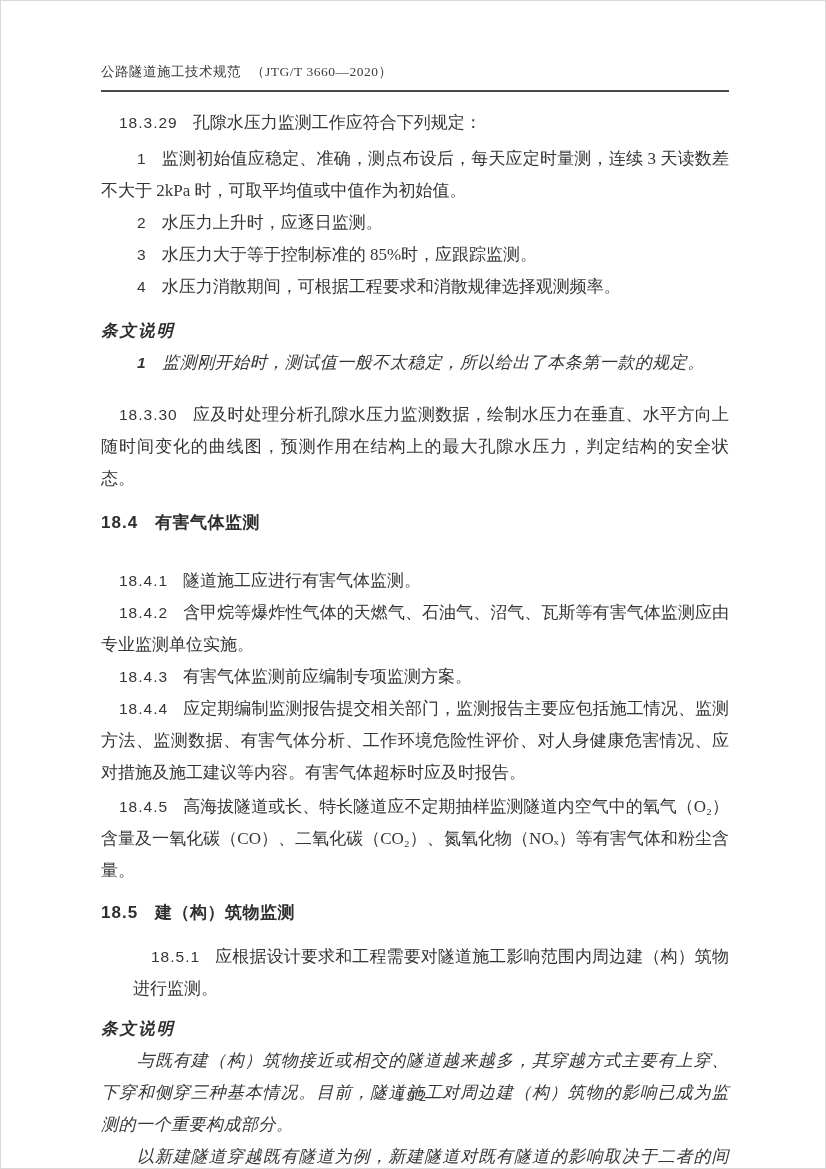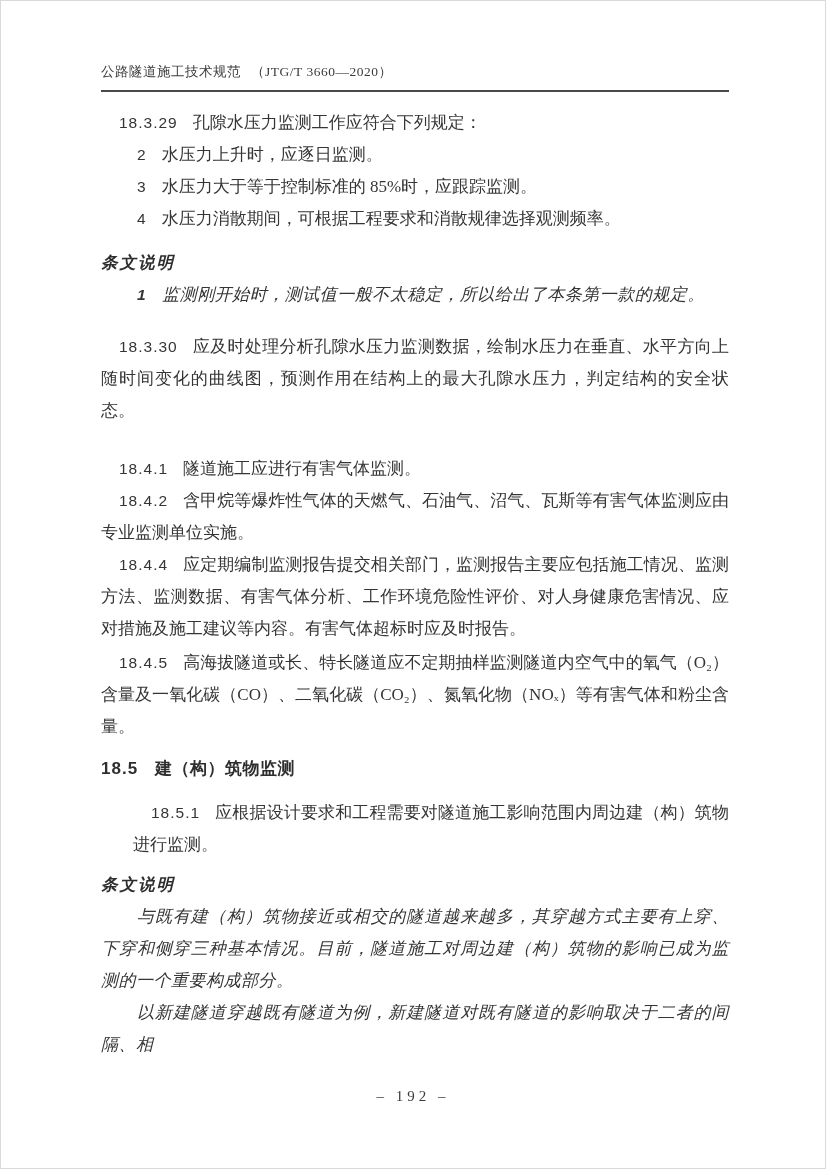--- a/index.html
+++ b/index.html
@@ -119,45 +119,54 @@
 
     <div class="running-header">
       <span>公路隧道施工技术规范</span>
       <span>（JTG/T 3660—2020）</span>
     </div>
 
     <p class="clause mt-first">
       <span class="clause-num">18.3.29</span><span>孔隙水压力监测工作应符合下列规定：</span>
     </p>
 
+    <p class="sub-item mt-item1">
+      <span class="sub-item-num">1</span><span>监测初始值应稳定、准确，测点布设后，每天应定时量测，连续 3 天读数差不大于 2kPa 时，可取平均值或中值作为初始值。</span>
+    </p>
     <p class="sub-item">
       <span class="sub-item-num">2</span><span>水压力上升时，应逐日监测。</span>
     </p>
     <p class="sub-item">
       <span class="sub-item-num">3</span><span>水压力大于等于控制标准的 85%时，应跟踪监测。</span>
     </p>
     <p class="sub-item">
       <span class="sub-item-num">4</span><span>水压力消散期间，可根据工程要求和消散规律选择观测频率。</span>
     </p>
 
     <p class="commentary-heading mt-comm1">条文说明</p>
     <p class="commentary-item">
       <span class="sub-item-num">1</span><span>监测刚开始时，测试值一般不太稳定，所以给出了本条第一款的规定。</span>
     </p>
 
     <p class="clause mt-18330">
       <span class="clause-num">18.3.30</span><span>应及时处理分析孔隙水压力监测数据，绘制水压力在垂直、水平方向上随时间变化的曲线图，预测作用在结构上的最大孔隙水压力，判定结构的安全状态。</span>
     </p>
 
+    <p class="section-heading mt-sec184">
+      <span class="sec-num">18.4</span><span>有害气体监测</span>
+    </p>
 
     <p class="clause mt-1841">
       <span class="clause-num">18.4.1</span><span>隧道施工应进行有害气体监测。</span>
     </p>
     <p class="clause">
       <span class="clause-num">18.4.2</span><span>含甲烷等爆炸性气体的天燃气、石油气、沼气、瓦斯等有害气体监测应由专业监测单位实施。</span>
+    </p>
+    <p class="clause">
+      <span class="clause-num">18.4.3</span><span>有害气体监测前应编制专项监测方案。</span>
     </p>
     <p class="clause">
       <span class="clause-num">18.4.4</span><span>应定期编制监测报告提交相关部门，监测报告主要应包括施工情况、监测方法、监测数据、有害气体分析、工作环境危险性评价、对人身健康危害情况、应对措施及施工建议等内容。有害气体超标时应及时报告。</span>
     </p>
     <p class="clause mt-1845">
       <span class="clause-num">18.4.5</span><span>高海拔隧道或长、特长隧道应不定期抽样监测隧道内空气中的氧气（O₂）含量及一氧化碳（CO）、二氧化碳（CO₂）、氮氧化物（NOₓ）等有害气体和粉尘含量。</span>
     </p>
 
     <p class="section-heading mt-sec185">
       <span class="sec-num">18.5</span><span>建（构）筑物监测</span>

